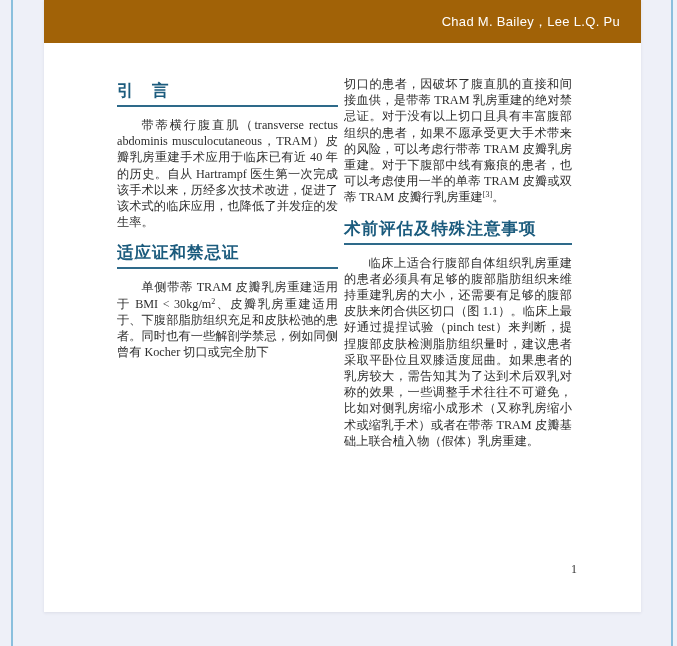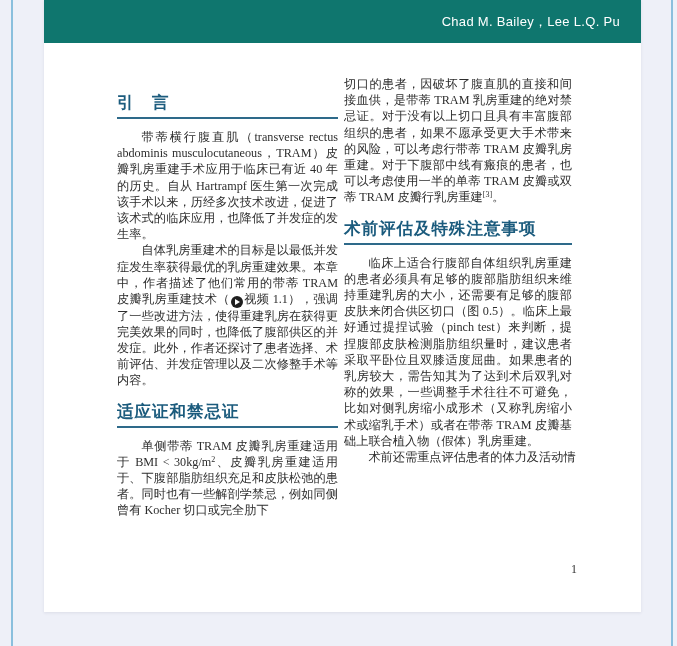--- a/index.html
+++ b/index.html
@@ -10,35 +10,35 @@
   }
   .frame-line{position:absolute;top:0;bottom:0;width:2px;background:#8abfdd;}
   .frame-line.left{left:11px;}
   .frame-line.right{left:671px;}
   .page{
     position:absolute;left:44px;top:0;width:597px;height:612px;
     background:#ffffff;box-shadow:0 1px 3px rgba(60,60,90,0.10);
   }
   .chapter-header{
     position:absolute;left:0;top:0;right:0;height:43px;
-    background:#0f766e;display:flex;align-items:center;justify-content:flex-end;
+    background:#a16207;display:flex;align-items:center;justify-content:flex-end;
     padding-right:21px;box-sizing:border-box;
   }
   .chapter-header .authors{
     color:#ffffff;font-family:"Liberation Sans","DejaVu Sans",sans-serif;
     font-size:13px;letter-spacing:0.3px;
   }
   .col{position:absolute;color:#2d2d2d;font-size:12.2px;line-height:16.2px;
        text-align:justify;}
   .col-left{left:73px;top:76px;width:221px;}
   .col-right{left:300px;top:76px;width:228px;}
   h2.sec{
     font-family:"Liberation Sans","DejaVu Sans",sans-serif;
     font-size:16.5px;font-weight:bold;color:#1b5b7d;
-    margin:16px 0 10px 0;padding:0 0 5px 0;border-bottom:2px solid #2e6a8a;
+    margin:4px 0 10px 0;padding:0 0 5px 0;border-bottom:2px solid #2e6a8a;
     letter-spacing:1px;text-align:left;line-height:20px;
   }
   h2.sec.mt{margin-top:12px;}
   p{margin:0;}
   p.indent{text-indent:2em;}
   p.nowrap{white-space:nowrap;}
   sup.ref{font-size:8px;line-height:0;vertical-align:4px;color:#2d2d2d;}
   .video-icon{
     display:inline-flex;align-items:center;justify-content:center;
     width:12px;height:12px;border-radius:50%;background:#1f1f1f;
@@ -62,29 +62,25 @@
 
 <div class="page">
 
   <div class="chapter-header">
     <span class="authors">Chad M. Bailey，Lee L.Q. Pu</span>
   </div>
 
   <div class="col col-left">
     <h2 class="sec">引　言</h2>
     <p class="indent">带蒂横行腹直肌（transverse rectus abdominis musculocutaneous，TRAM）皮瓣乳房重建手术应用于临床已有近 40 年的历史。自从 Hartrampf 医生第一次完成该手术以来，历经多次技术改进，促进了该术式的临床应用，也降低了并发症的发生率。</p>
-    <p class="indent"><span>自体乳房重建术的目标是以最低并发症发生率获得最优的乳房重建效果。本章中，作者描述了他们常用的带蒂 TRAM 皮瓣乳房重建技术（</span><span class="video-icon">
-          <span class="tri"></span>
-        </span><span>视频 1.1），强调了一些改进方法，使得重建乳房在获得更完美效果的同时，也降低了腹部供区的并发症。此外，作者还探讨了患者选择、术前评估、并发症管理以及二次修整手术等内容。</span></p>
     <h2 class="sec mt">适应证和禁忌证</h2>
     <p class="indent"><span>单侧带蒂 TRAM 皮瓣乳房重建适用于 BMI &lt; 30kg/m</span><sup class="ref">2</sup><span>、皮瓣乳房重建适用于、下腹部脂肪组织充足和皮肤松弛的患者。同时也有一些解剖学禁忌，例如同侧曾有 Kocher 切口或完全肋下</span></p>
   </div>
 
   <div class="col col-right">
     <p><span>切口的患者，因破坏了腹直肌的直接和间接血供，是带蒂 TRAM 乳房重建的绝对禁忌证。对于没有以上切口且具有丰富腹部组织的患者，如果不愿承受更大手术带来的风险，可以考虑行带蒂 TRAM 皮瓣乳房重建。对于下腹部中线有瘢痕的患者，也可以考虑使用一半的单蒂 TRAM 皮瓣或双蒂 TRAM 皮瓣行乳房重建</span><sup class="ref">[3]</sup><span>。</span></p>
     <h2 class="sec mt">术前评估及特殊注意事项</h2>
-    <p class="indent">临床上适合行腹部自体组织乳房重建的患者必须具有足够的腹部脂肪组织来维持重建乳房的大小，还需要有足够的腹部皮肤来闭合供区切口（图 0.5）。临床上最好通过提捏试验（pinch test）来判断，提捏腹部皮肤检测脂肪组织量时，建议患者采取平卧位且双膝适度屈曲。如果患者的乳房较大，需告知其为了达到术后双乳对称的效果，一些调整手术往往不可避免，比如对侧乳房缩小成形术（又称乳房缩小术或缩乳手术）或者在带蒂 TRAM 皮瓣基础上联合植入物（假体）乳房重建。</p>
-    <p class="indent nowrap">术前还需重点评估患者的体力及活动情</p>
+    <p class="indent">临床上适合行腹部自体组织乳房重建的患者必须具有足够的腹部脂肪组织来维持重建乳房的大小，还需要有足够的腹部皮肤来闭合供区切口（图 1.1）。临床上最好通过提捏试验（pinch test）来判断，提捏腹部皮肤检测脂肪组织量时，建议患者采取平卧位且双膝适度屈曲。如果患者的乳房较大，需告知其为了达到术后双乳对称的效果，一些调整手术往往不可避免，比如对侧乳房缩小成形术（又称乳房缩小术或缩乳手术）或者在带蒂 TRAM 皮瓣基础上联合植入物（假体）乳房重建。</p>
   </div>
 
   <div class="page-number">1</div>
 
 </div>
 
 </body></html>

